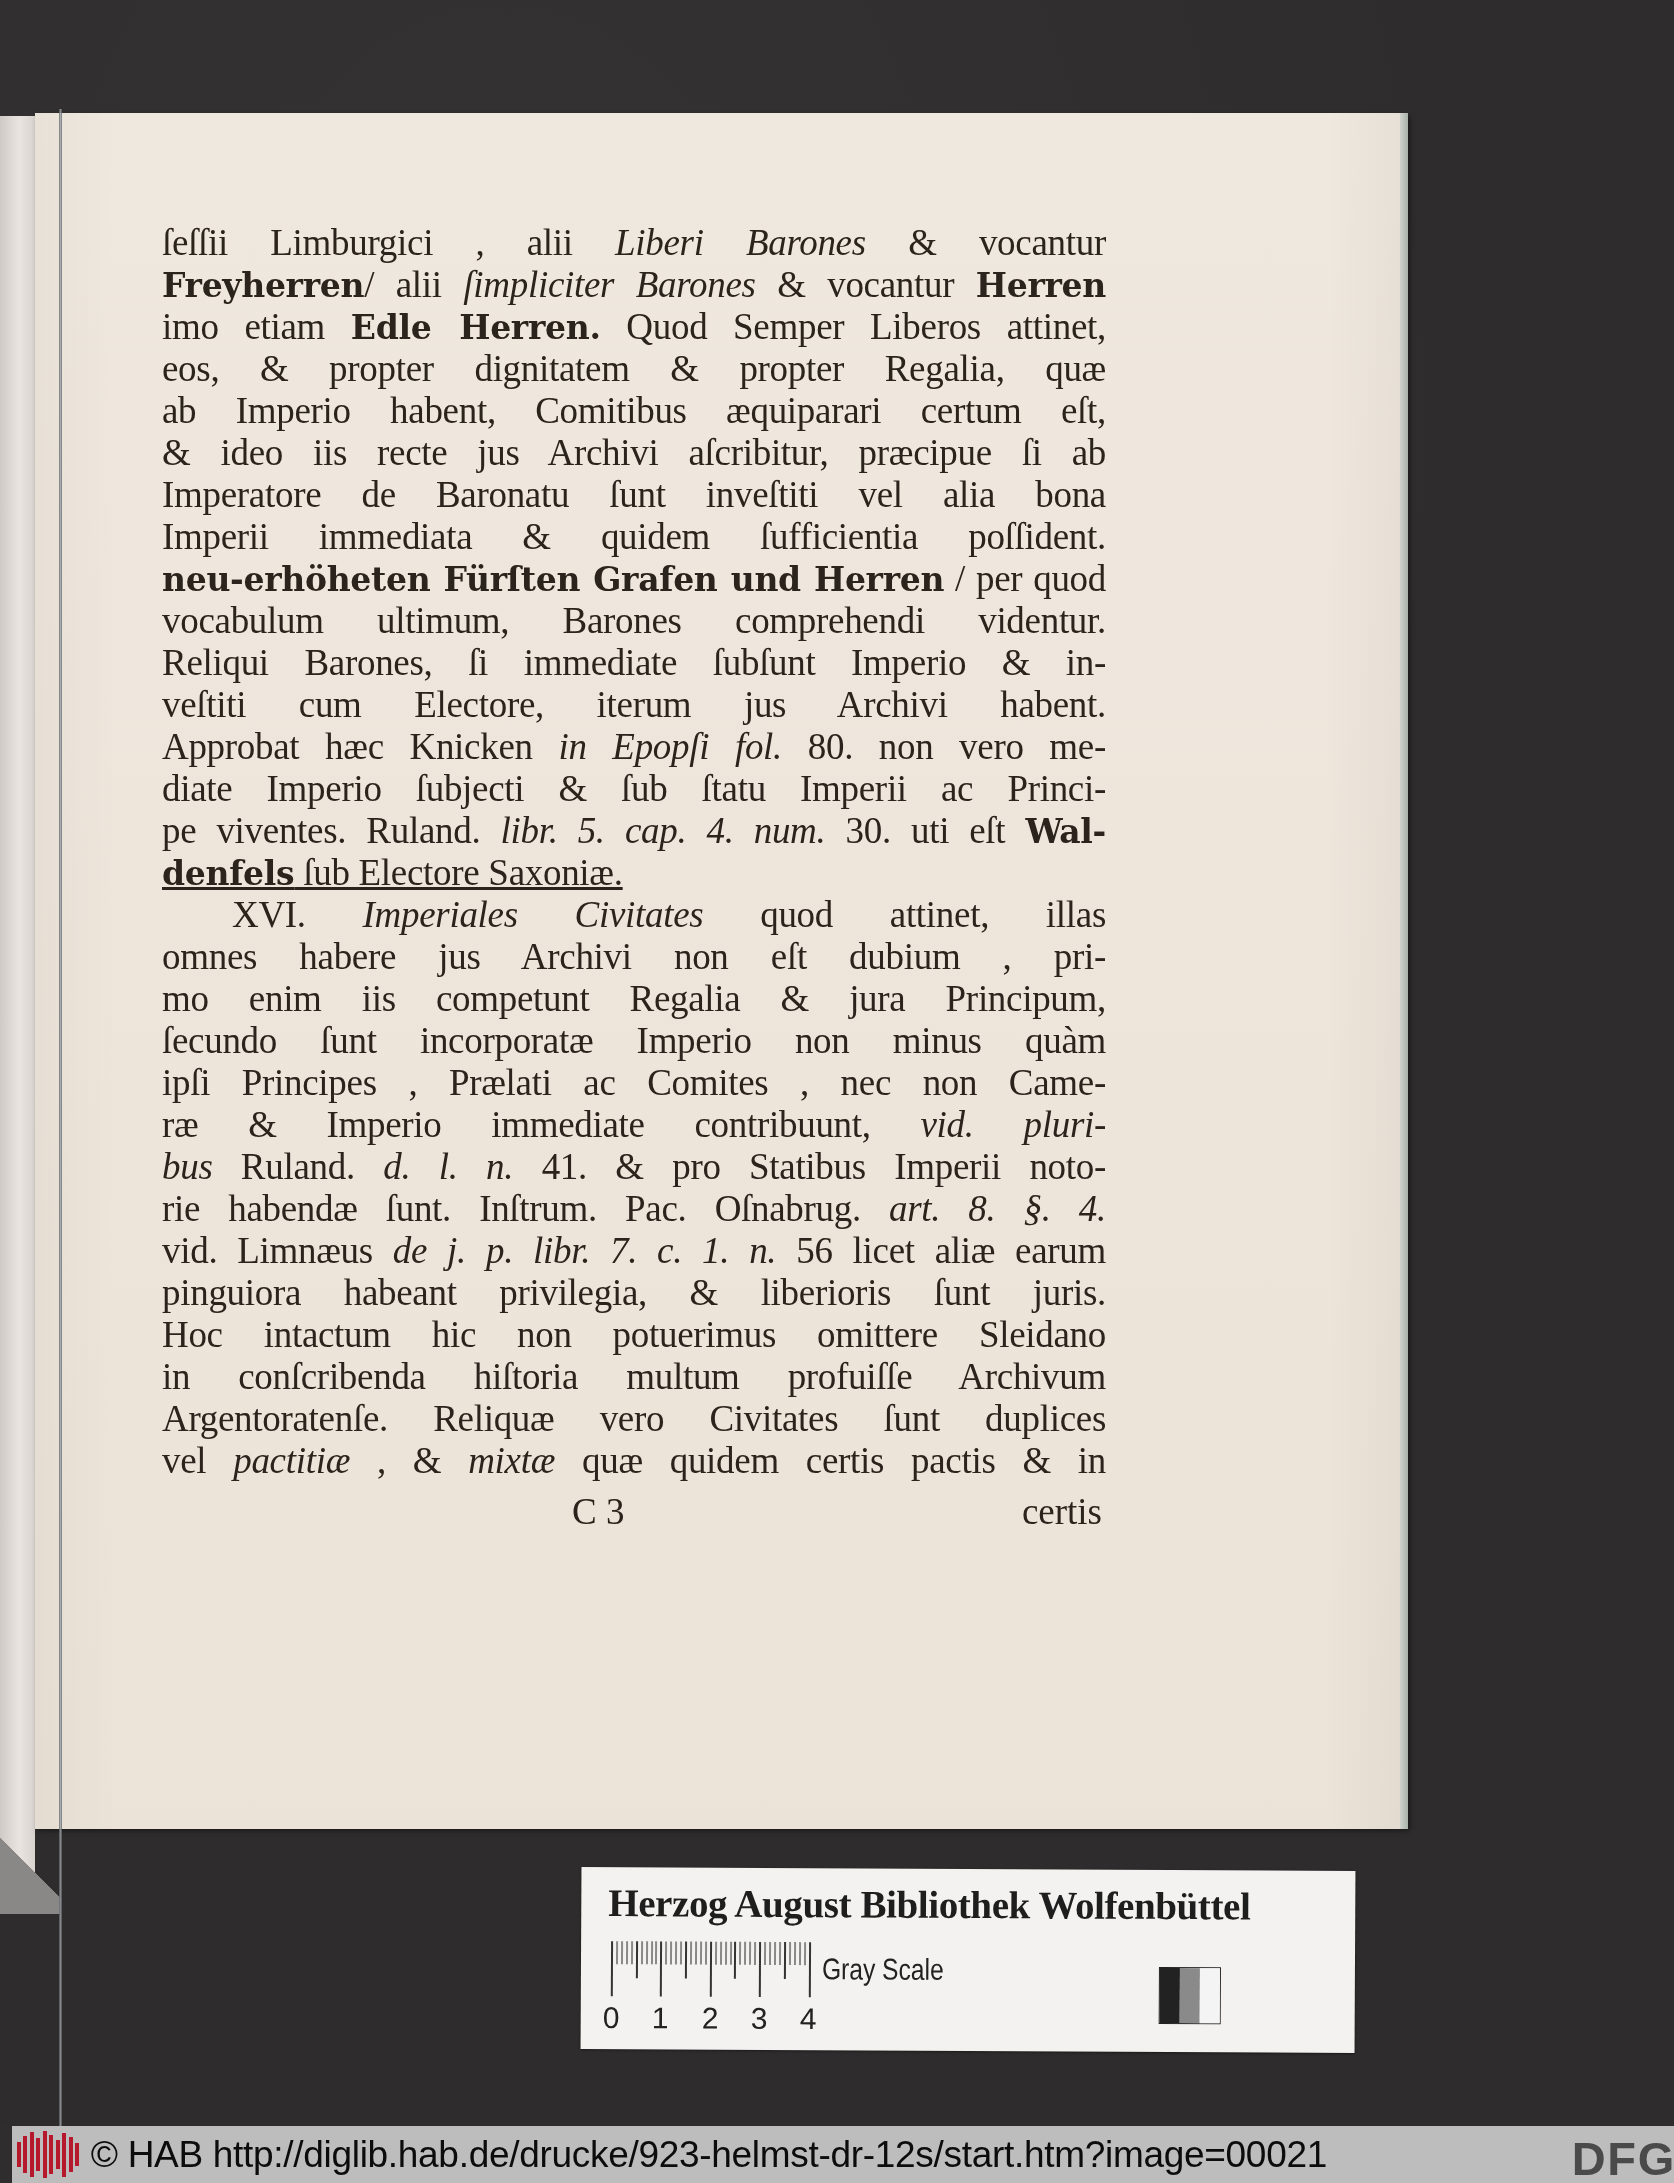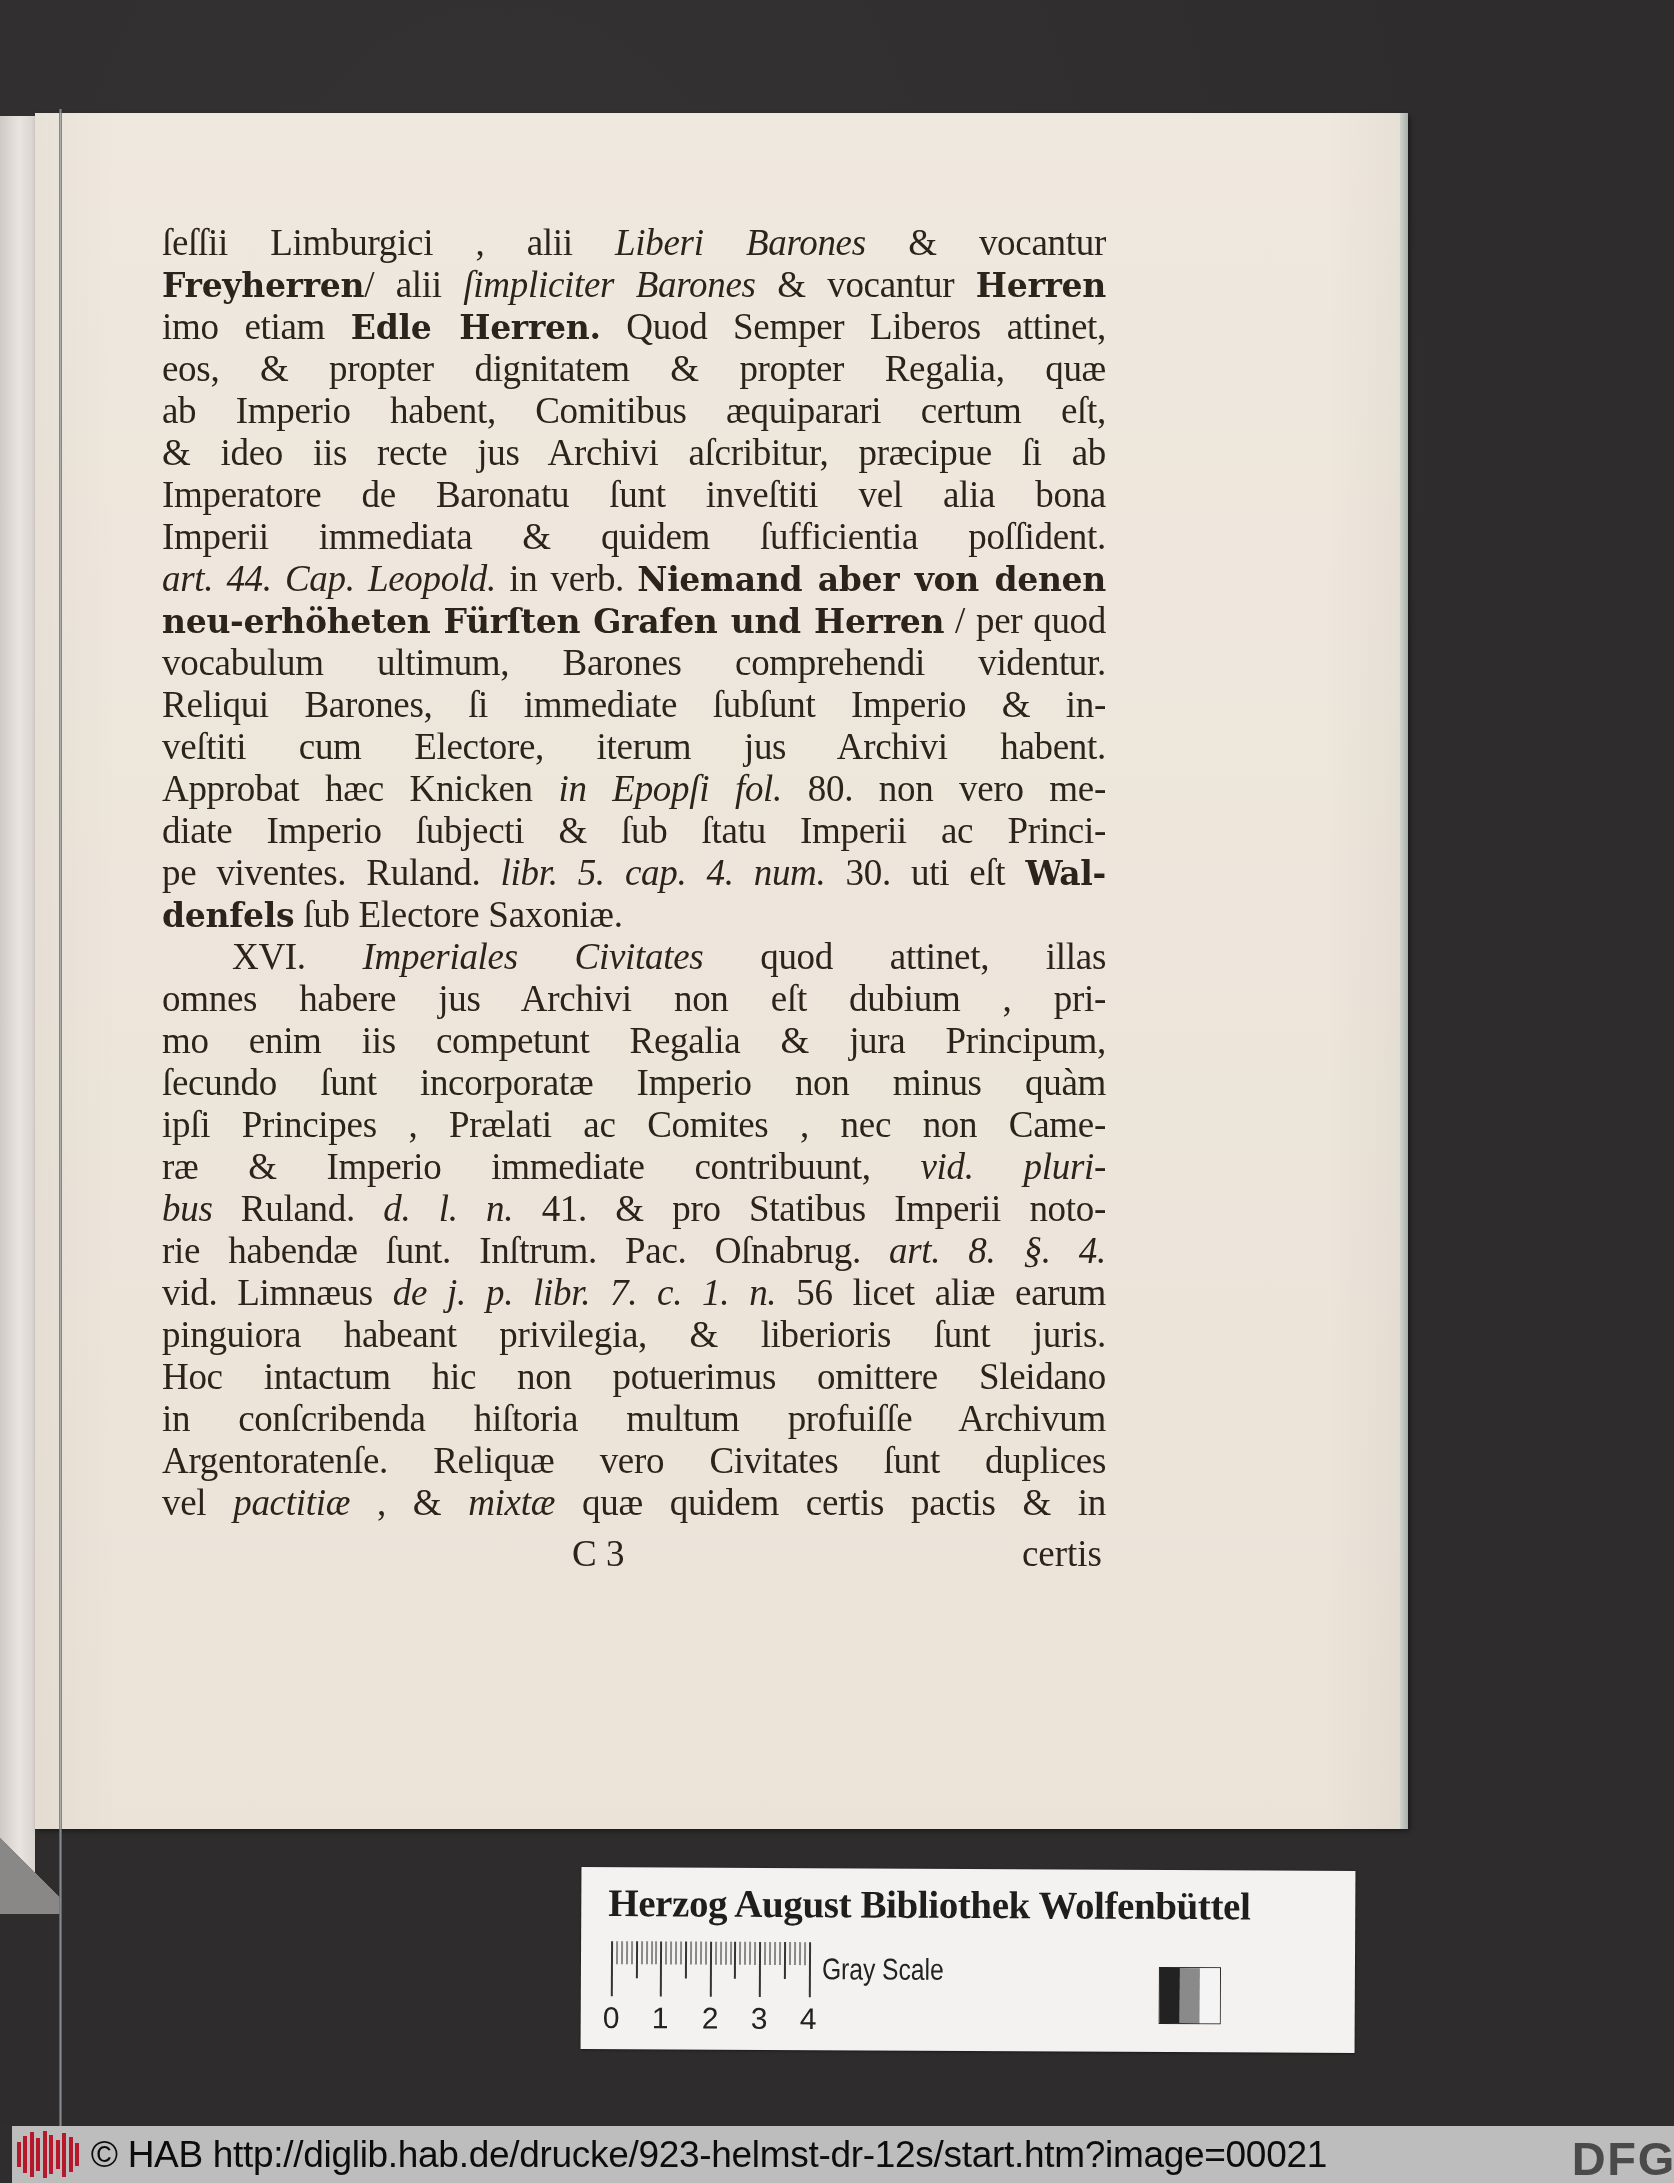--- a/index.html
+++ b/index.html
@@ -45,21 +45,21 @@
     color: #2b241c;
     font-family: "Liberation Serif", serif;
     font-size: 37px;
   }
   .line {
     height: 42px; line-height: 42px;
     white-space: nowrap;
     text-align: justify; text-align-last: justify;
     letter-spacing: -0.3px;
   }
-  .line.last { text-align-last: left; }
+  .line.last { text-align-last: left; text-decoration: underline; }
   .line.indent { padding-left: 70px; }
   .footer-line {
     position: relative; height: 42px; line-height: 42px; margin-top: 9px;
   }
   .signature { position: absolute; left: 410px; }
   .catchword { position: absolute; right: 4px; }
 
   
   .ruler-card {
     position: absolute; left: 581px; top: 1869px; width: 774px; height: 182px;
@@ -122,21 +122,20 @@
   <div class="page-edge-right"></div>
   <div class="text-block" id="text-block">
       <div class="line">ſeſſii Limburgici , alii <i>Liberi Barones</i> &amp; vocantur</div>
       <div class="line"><b style="font-family: &quot;DejaVu Serif&quot;, serif; font-weight: bold; font-size: 33px;">Freyherren</b>/ alii <i>ſimpliciter Barones</i> &amp; vocantur <b style="font-family: &quot;DejaVu Serif&quot;, serif; font-weight: bold; font-size: 33px;">Herren</b></div>
       <div class="line">imo etiam <b style="font-family: &quot;DejaVu Serif&quot;, serif; font-weight: bold; font-size: 33px;">Edle Herren.</b> Quod Semper Liberos attinet,</div>
       <div class="line">eos, &amp; propter dignitatem &amp; propter Regalia, quæ</div>
       <div class="line">ab Imperio habent, Comitibus æquiparari certum eſt,</div>
       <div class="line">&amp; ideo iis recte jus Archivi aſcribitur, præcipue ſi ab</div>
       <div class="line">Imperatore de Baronatu ſunt inveſtiti vel alia bona</div>
       <div class="line">Imperii immediata &amp; quidem ſufficientia poſſident.</div>
-      <div class="line"><i>art. 44. Cap. Leopold.</i> in verb. <b style="font-family: &quot;DejaVu Serif&quot;, serif; font-weight: bold; font-size: 33px;">Niemand aber von denen</b></div>
       <div class="line"><b style="font-family: &quot;DejaVu Serif&quot;, serif; font-weight: bold; font-size: 33px;">neu-erhöheten Fürſten Grafen und Herren</b> / per quod</div>
       <div class="line">vocabulum ultimum, Barones comprehendi videntur.</div>
       <div class="line">Reliqui Barones, ſi immediate ſubſunt Imperio &amp; in-</div>
       <div class="line">veſtiti cum Electore, iterum jus Archivi habent.</div>
       <div class="line">Approbat hæc Knicken <i>in Epopſi fol.</i> 80. non vero me-</div>
       <div class="line">diate Imperio ſubjecti &amp; ſub ſtatu Imperii ac Princi-</div>
       <div class="line">pe viventes. Ruland. <i>libr. 5. cap. 4. num.</i> 30. uti eſt <b style="font-family: &quot;DejaVu Serif&quot;, serif; font-weight: bold; font-size: 33px;">Wal-</b></div>
       <div class="line last"><b style="font-family: &quot;DejaVu Serif&quot;, serif; font-weight: bold; font-size: 33px;">denfels</b> ſub Electore Saxoniæ.</div>
       <div class="line indent">XVI. <i>Imperiales Civitates</i> quod attinet, illas</div>
       <div class="line">omnes habere jus Archivi non eſt dubium , pri-</div>

